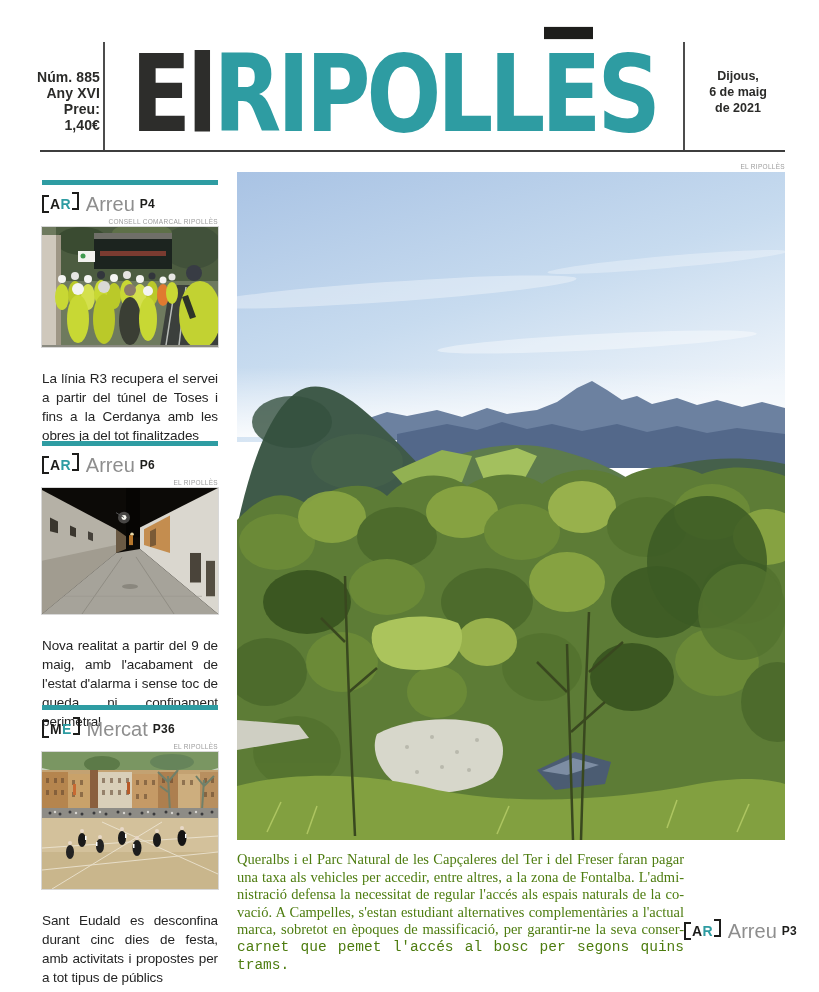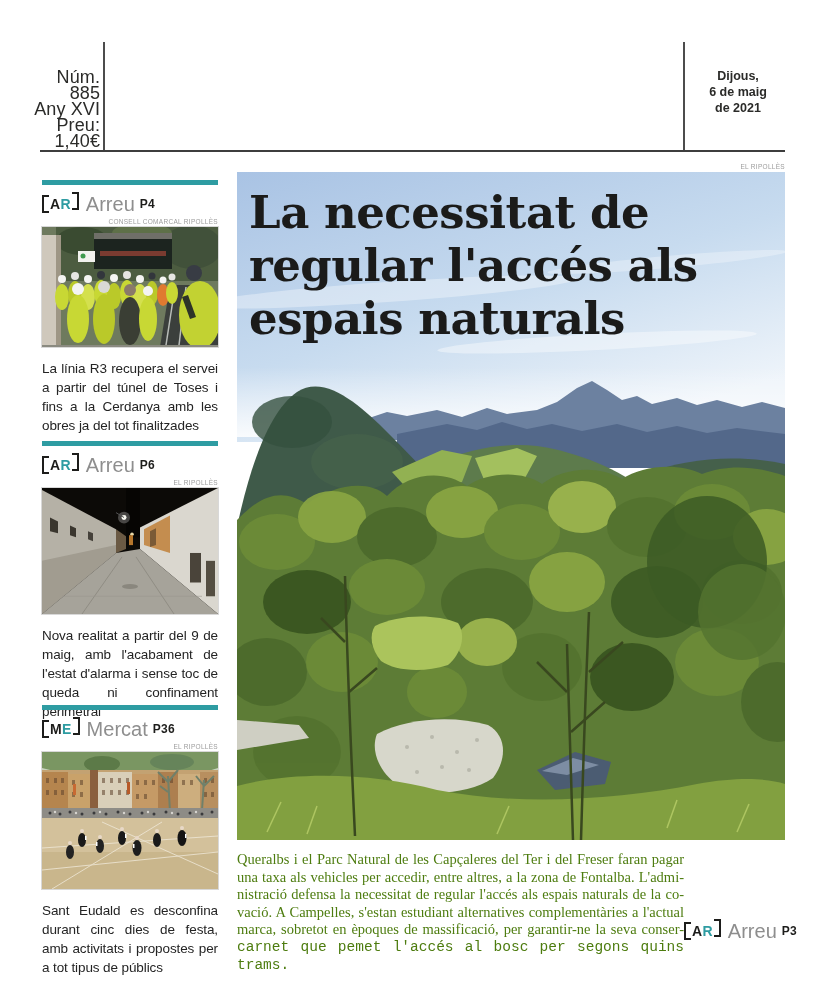--- a/index.html
+++ b/index.html
@@ -1,21 +1,21 @@
 <!DOCTYPE html>
 <html><head>
 <meta charset="utf-8">
 <style>
   html,body{margin:0;padding:0;background:#ffffff;}
   .page{position:relative;width:819px;height:992px;background:#ffffff;overflow:hidden;
         font-family:"Liberation Sans",sans-serif;color:#1d1d1b;}
 
   
   .issue-block{position:absolute;left:30px;top:69px;width:70px;text-align:right;
-               font-size:18px;line-height:16px;font-weight:400;color:#2b2b29;letter-spacing:.1px;}
+               font-size:14px;line-height:16px;font-weight:700;color:#2b2b29;letter-spacing:.1px;}
   .mast-divider{position:absolute;top:42px;width:2px;height:108px;background:#4c4c4c;}
   .divider-left{left:103px;}
   .divider-right{left:683px;}
   .logo-wrap{position:absolute;left:105px;top:38px;width:578px;height:112px;
              display:flex;align-items:center;justify-content:center;}
   .logo{font-family:"DejaVu Sans",sans-serif;font-weight:bold;font-size:88px;
         letter-spacing:-4px;transform:scaleY(1.22);transform-origin:center center;
         white-space:nowrap;line-height:90px;}
   .logo .el{color:#2d2d2b;}
   .logo .teal{color:#2e9ca2;}
@@ -33,21 +33,21 @@
   .brk{position:absolute;top:1px;bottom:1px;width:5px;}
   .brk-l{left:0;border-left:2px solid #1d1d1b;border-top:2px solid #1d1d1b;border-bottom:2px solid #1d1d1b;}
   .brk-r{right:0;border-right:2px solid #1d1d1b;border-top:2px solid #1d1d1b;border-bottom:2px solid #1d1d1b;transform:translateY(-3px);}
   .bletter{font-weight:800;font-size:14px;letter-spacing:.3px;line-height:14px;}
   .bletter.dark{color:#1d1d1b;}
   .bletter.teal{color:#2e9ca2;}
   .section-label{color:#8e8e8e;font-size:20px;margin-left:7px;}
   .page-ref{font-weight:700;font-size:12px;margin-left:5px;color:#1d1d1b;letter-spacing:.3px;}
   .credit{text-align:right;font-size:6.5px;color:#9c9c9c;letter-spacing:.3px;margin-top:3px;}
   .sphoto{display:block;width:100%;outline:1px solid #d8d8d8;margin-top:2px;}
-  .caption{margin-top:12px;font-size:13.5px;line-height:19px;text-align:justify;color:#242424;letter-spacing:-.1px;}
+  .caption{margin-top:22px;font-size:13.5px;line-height:19px;text-align:justify;color:#242424;letter-spacing:-.1px;}
 
   
   .main-credit{position:absolute;left:237px;top:163px;width:548px;text-align:right;
                font-size:6.5px;color:#9c9c9c;letter-spacing:.3px;}
   .main-photo{position:absolute;left:237px;top:172px;width:548px;height:668px;}
   .main-photo svg{display:block;width:100%;height:100%;}
   .headline{position:absolute;left:249px;top:186px;width:520px;
             font-family:"DejaVu Serif",serif;font-weight:bold;font-size:45px;line-height:53px;
             color:#1b1b1a;letter-spacing:-.5px;}
   .headline span{display:block;}
@@ -63,20 +63,25 @@
 <div class="page">
 
   <div class="issue-block">
     <div>Núm. 885</div>
     <div>Any XVI</div>
     <div>Preu: 1,40€</div>
   </div>
 
   <div class="mast-divider divider-left"></div>
 
+  <div class="logo-wrap">
+    <div class="logo">
+      <span class="el">El</span><span class="teal">RIPOLL</span><span class="teal eacc"><i class="bar"></i><span>E</span></span><span class="teal">S</span>
+    </div>
+  </div>
 
   <div class="mast-divider divider-right"></div>
 
   <div class="date-block">
     <div>Dijous,</div>
     <div>6 de maig</div>
     <div>de 2021</div>
   </div>
 
   <div class="mast-rule"></div>
@@ -411,25 +416,20 @@
         <path d="M330 472 C332 540 334 610 336 668"></path>
         <path d="M352 440 C348 530 346 600 344 668"></path>
         <path d="M330 520 L300 490 M334 560 L368 530 M352 500 L386 470"></path>
         <path d="M108 470 L84 446 M112 520 L140 496"></path>
       </g>
       <ellipse cx="470" cy="390" rx="60" ry="66" fill="#3c5a24" opacity="0.85"></ellipse>
       <ellipse cx="505" cy="440" rx="44" ry="48" fill="#54732f" opacity="0.8"></ellipse>
     </svg>
   </div>
 
-  <div class="headline">
-    <span>La necessitat de</span>
-    <span>regular l'accés als</span>
-    <span>espais naturals</span>
-  </div>
 
   <div class="lead">
     <div class="jline">Queralbs i el Parc Natural de les Capçaleres del Ter i del Freser faran pagar</div>
     <div class="jline">una taxa als vehicles per accedir, entre altres, a la zona de Fontalba. L'admi-</div>
     <div class="jline">nistració defensa la necessitat de regular l'accés als espais naturals de la co-</div>
     <div class="jline">vació. A Campelles, s'estan estudiant alternatives complementàries a l'actual</div>
     <div class="jline">marca, sobretot en èpoques de massificació, per garantir-ne la seva conser-</div>
     <div class="jline last">carnet que pemet l'accés al bosc per segons quins trams.</div>
   </div>
 

